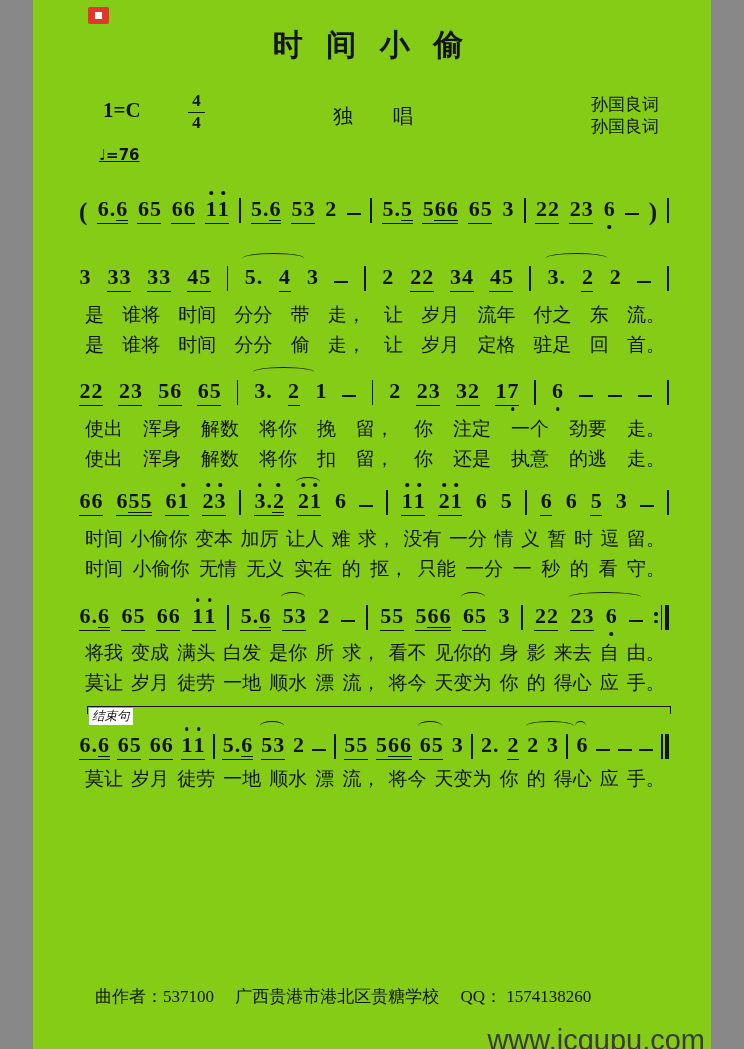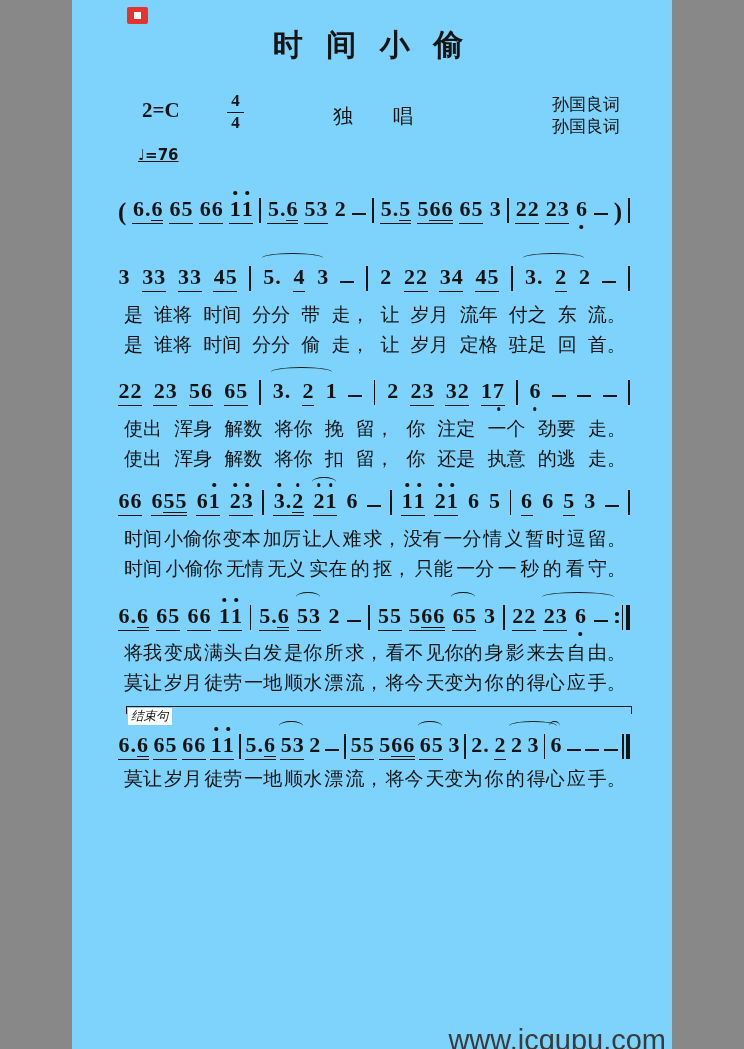--- a/index.html
+++ b/index.html
@@ -1,16 +1,16 @@
 <!DOCTYPE html>
 <html><head>
 <meta charset="utf-8">
 <style>
   html,body{margin:0;padding:0;background:#888;}
-  .page{position:relative;width:600px;height:1049px;background:#7dd3fc;margin:0 auto;overflow:hidden;
+  .page{position:relative;width:678px;height:1049px;background:#84cc16;margin:0 auto;overflow:hidden;
         font-family:"Liberation Serif","DejaVu Serif",serif;color:#141414;}
   
   .badge{position:absolute;left:55px;top:7px;width:21px;height:17px;border-radius:2px;}
   .badge::after{content:"";position:absolute;left:7px;top:5px;width:7px;height:7px;background:#fff;}
   
   .title{position:absolute;left:0;right:0;top:25px;text-align:center;font-size:30px;font-weight:bold;letter-spacing:8px;}
   .keysig{position:absolute;left:70px;top:98px;font-size:21px;font-weight:bold;}
   .timesig{position:absolute;left:155px;top:92px;width:17px;text-align:center;font-size:17px;font-weight:bold;line-height:1.1;}
   .timesig .bar-line{height:1.5px;background:#141414;margin:1px 0;}
   .form{position:absolute;left:12px;right:0;top:103px;text-align:center;font-size:20px;letter-spacing:10px;}
@@ -52,21 +52,21 @@
              font-family:"Liberation Sans","DejaVu Sans",sans-serif;margin-left:44px;}
 </style>
 </head>
 <body>
 
 <div class="page">
   <div class="badge" style="background: rgb(229, 52, 43);"></div>
 
   <div class="title">时 间 小 偷</div>
 
-  <div class="keysig">2=C</div>
+  <div class="keysig">1=C</div>
   <div class="timesig">
     <div>4</div>
     <div class="bar-line"></div>
     <div>4</div>
   </div>
   <div class="form">独　唱</div>
   <div class="credits">
     <div>孙国良词</div>
     <div>孙国良词</div>
   </div>
@@ -804,14 +804,15 @@
         <span>得心</span>
         <span>应</span>
         <span>手。</span>
       </div>
     </div>
 
   <div class="coda">
     <span class="coda-label">结束句</span>
   </div>
 
+  <div class="foot2">曲作者：537100　 广西贵港市港北区贵糖学校　 QQ： 1574138260</div>
   <div class="watermark" style="color: rgb(59, 59, 59);">www.jcqupu.com</div>
 </div>
 
 </body></html>

